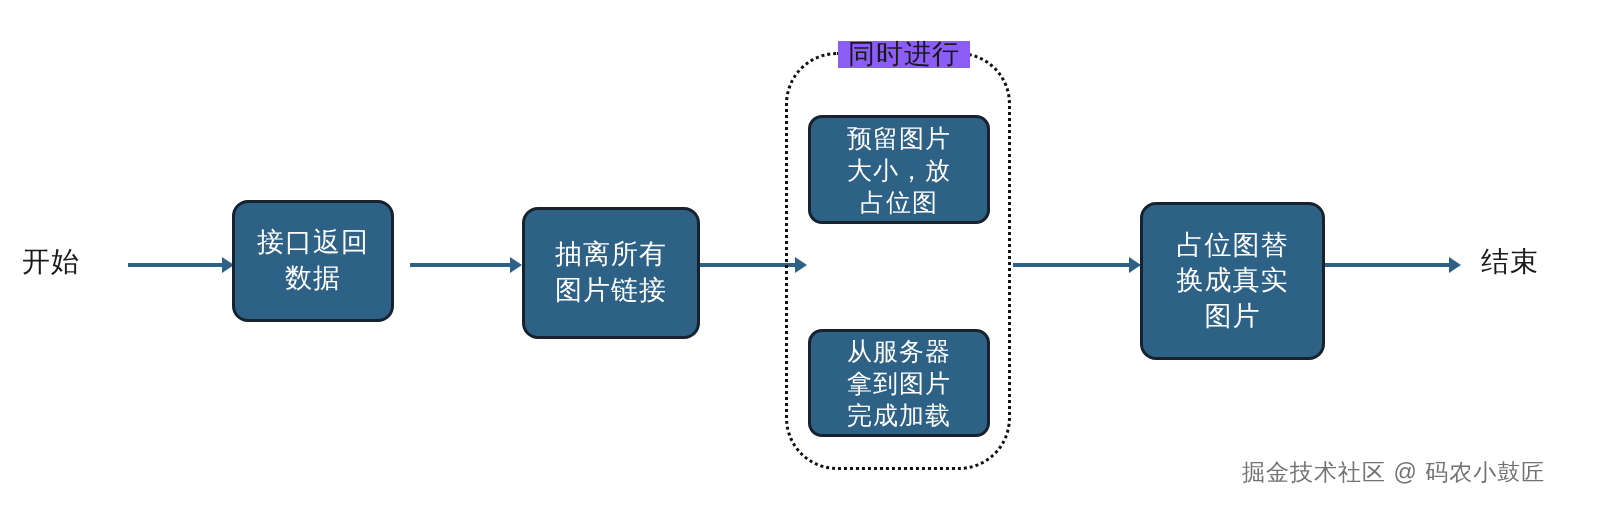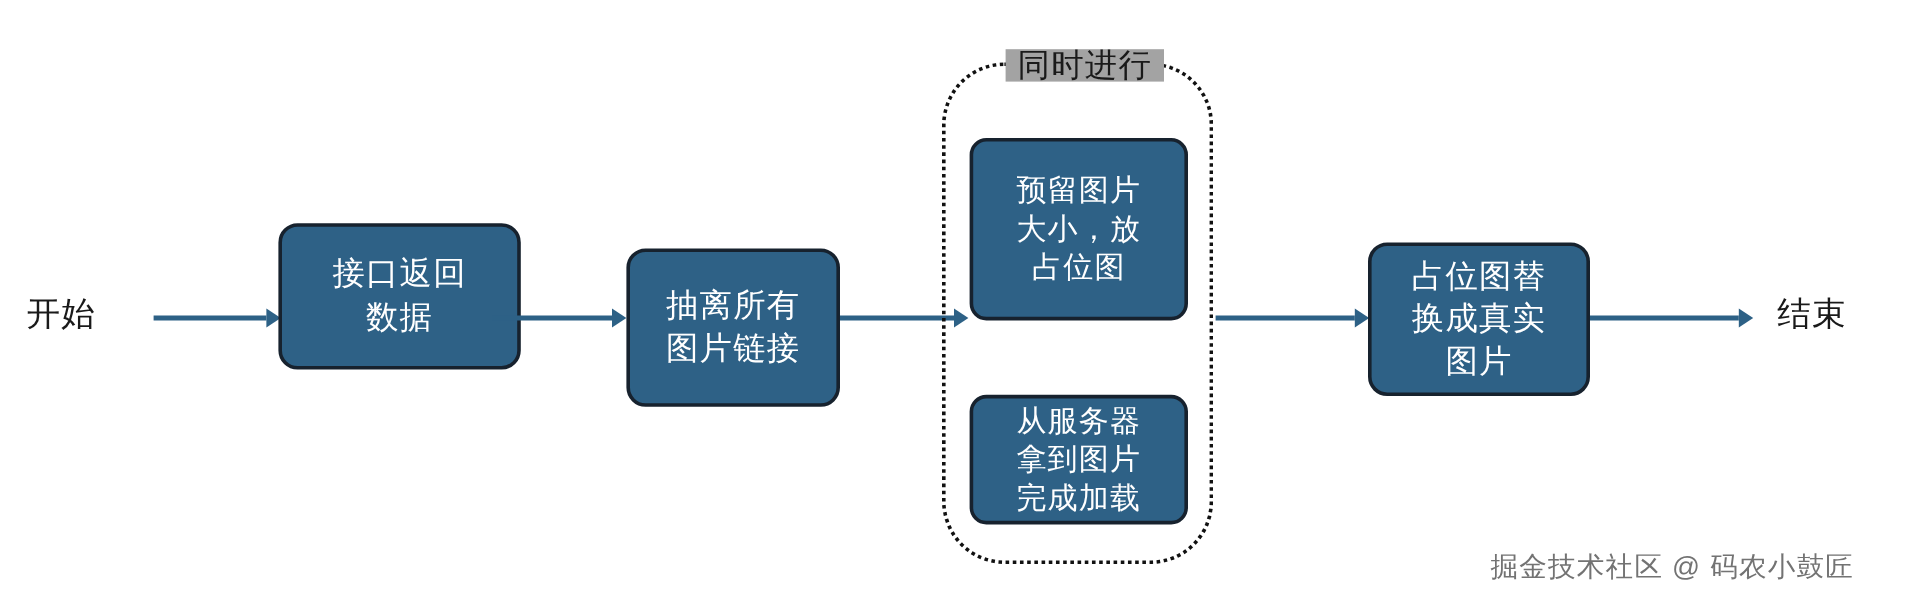--- a/index.html
+++ b/index.html
@@ -61,21 +61,21 @@
     border: 3px dotted #111111;
     border-radius: 52px;
     background: transparent;
   }
   .group-label {
     position: absolute;
     color: #1a1a1a;
     font-size: 27px;
     line-height: 1;
     letter-spacing: 1px;
-    background: #a3a3a3;
+    background: #8b5cf6;
     padding: 0 10px;
     white-space: nowrap;
   }
 
   
   .connector {
     position: absolute;
     height: 26px;
     pointer-events: none;
   }
@@ -98,21 +98,21 @@
 
   <div class="terminal" style="left:22px; top:248px;">开始</div>
 
   <div class="connector" style="left:128px; top:252px; width:106px;">
     <svg width="106" height="26" viewBox="0 0 106 26">
       <line x1="0" y1="13" x2="94" y2="13" stroke="#2d6186" stroke-width="4"></line>
       <polygon points="94,5 106,13 94,21" fill="#2d6186"></polygon>
     </svg>
   </div>
 
-  <div class="node" style="left:232px; top:186px; width:202px; height:122px;">接口返回
+  <div class="node" style="left:232px; top:200px; width:162px; height:122px;">接口返回
 数据</div>
 
   <div class="connector" style="left:410px; top:252px; width:112px;">
     <svg width="112" height="26" viewBox="0 0 112 26">
       <line x1="0" y1="13" x2="100" y2="13" stroke="#2d6186" stroke-width="4"></line>
       <polygon points="100,5 112,13 100,21" fill="#2d6186"></polygon>
     </svg>
   </div>
 
   <div class="node" style="left:522px; top:207px; width:178px; height:132px;">抽离所有
@@ -122,36 +122,36 @@
     <svg width="107" height="26" viewBox="0 0 107 26">
       <line x1="0" y1="13" x2="95" y2="13" stroke="#2d6186" stroke-width="4"></line>
       <polygon points="95,5 107,13 95,21" fill="#2d6186"></polygon>
     </svg>
   </div>
 
   <div class="parallel-group" style="left:785px; top:52px; width:226px; height:418px;"></div>
 
   <div class="group-label" style="left:838px; top:41px;">同时进行</div>
 
-  <div class="node small" style="left:808px; top:115px; width:182px; height:152px;">预留图片
+  <div class="node small" style="left:808px; top:115px; width:182px; height:109px;">预留图片
 大小，放
 占位图</div>
 
   <div class="node small" style="left:808px; top:329px; width:182px; height:108px;">从服务器
 拿到图片
 完成加载</div>
 
   <div class="connector" style="left:1013px; top:252px; width:128px;">
     <svg width="128" height="26" viewBox="0 0 128 26">
       <line x1="0" y1="13" x2="116" y2="13" stroke="#2d6186" stroke-width="4"></line>
       <polygon points="116,5 128,13 116,21" fill="#2d6186"></polygon>
     </svg>
   </div>
 
-  <div class="node" style="left:1140px; top:202px; width:185px; height:128px;">占位图替
+  <div class="node" style="left:1140px; top:202px; width:185px; height:158px;">占位图替
 换成真实
 图片</div>
 
   <div class="connector" style="left:1325px; top:252px; width:136px;">
     <svg width="136" height="26" viewBox="0 0 136 26">
       <line x1="0" y1="13" x2="124" y2="13" stroke="#2d6186" stroke-width="4"></line>
       <polygon points="124,5 136,13 124,21" fill="#2d6186"></polygon>
     </svg>
   </div>
 

